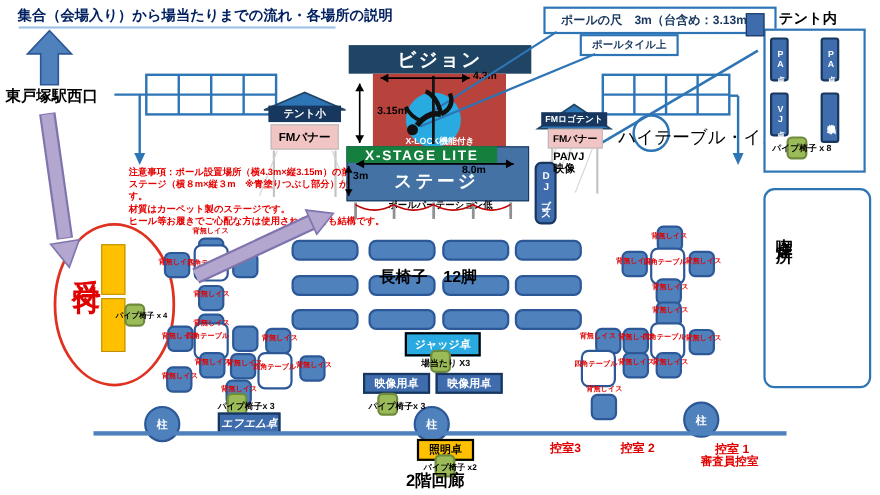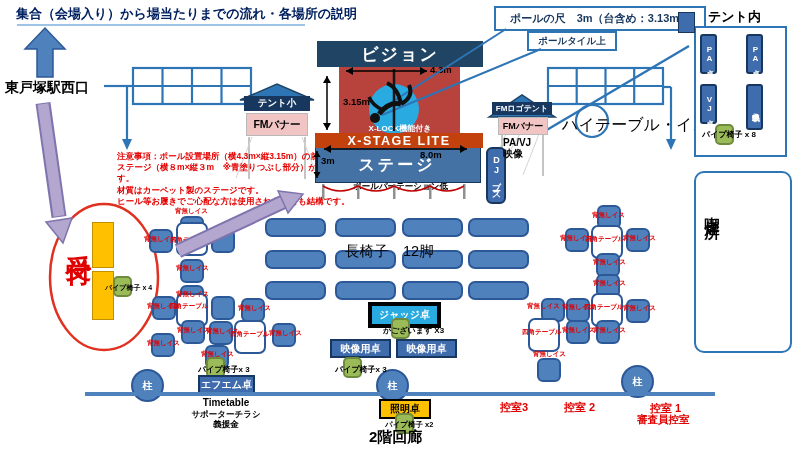--- a/index.html
+++ b/index.html
@@ -98,21 +98,21 @@
 
   <div class="abs" style="left:527px;top:31px;width:86px;height:16px;background:#fff;border:2px solid #2e75b6;
        font-size:9.5px;font-weight:bold;color:#17375e;display:flex;align-items:center;justify-content:center;">ポールタイル上</div>
   <div class="abs" style="left:339px;top:67px;width:121px;height:69px;background:#b8423c;"></div>
   <div class="abs" style="left:369px;top:84px;width:50px;height:50px;border-radius:50%;background:#29abe2;"></div>
   <div class="dim" style="left:430px;top:65px;">4.3m</div>
   <div class="dim" style="left:331px;top:97px;margin-left:12px;">3.15m</div>
   <div class="abs" style="left:352px;top:123px;width:96px;text-align:center;font-size:8px;color:#fff;font-weight:bold;">X-LOCK機能付き</div>
 
   <div class="abs" style="left:315px;top:133px;width:164px;height:48px;background:#4472a4;border:1px solid #17375e;"></div>
-  <div class="abs" style="left:315px;top:133px;width:168px;height:15px;background:#c2410c;color:#fff;font-size:12.5px;
+  <div class="abs" style="left:315px;top:133px;width:137px;height:15px;background:#15803d;color:#fff;font-size:12.5px;
        font-weight:bold;display:flex;align-items:center;justify-content:center;letter-spacing:1.5px;">X-STAGE LITE</div>
   <div class="dim" style="left:420px;top:150px;">8.0m</div>
   <div class="abs" style="left:340px;top:155px;width:114px;text-align:center;font-size:16px;color:#fff;font-weight:bold;letter-spacing:3px;">ステージ</div>
   <div class="dim" style="left:321px;top:156px;">3m</div>
   <div class="abs" style="left:353px;top:181px;font-size:8.5px;font-weight:bold;color:#000;white-space:nowrap;z-index:7;">ポールパーテーション低</div>
   <div class="deskblue vtext" style="left:486px;top:147px;width:16px;height:53px;border-radius:6px;font-size:9px;">DJブース</div>
 
   <div class="abs" style="left:244px;top:96px;width:66px;height:15px;background:#17375e;color:#fff;font-size:9.5px;
        font-weight:bold;display:flex;align-items:center;justify-content:center;">テント小</div>
   <div class="abs" style="left:246px;top:113px;width:60px;height:21px;background:#f2c5c5;border:1px solid #b9b9b9;
@@ -147,21 +147,21 @@
   <div class="bench" style="left:402px;top:218px;"></div>
   <div class="bench" style="left:468px;top:218px;"></div>
   <div class="bench" style="left:265px;top:250px;"></div>
   <div class="bench" style="left:335px;top:250px;"></div>
   <div class="bench" style="left:402px;top:250px;"></div>
   <div class="bench" style="left:468px;top:250px;"></div>
   <div class="bench" style="left:265px;top:281px;"></div>
   <div class="bench" style="left:335px;top:281px;"></div>
   <div class="bench" style="left:402px;top:281px;"></div>
   <div class="bench" style="left:468px;top:281px;"></div>
-  <div class="abs" style="left:345px;top:242px;font-size:14.5px;font-weight:normal;color:#000;white-space:nowrap;z-index:7;">長椅子　12脚</div>
+  <div class="abs" style="left:345px;top:242px;font-size:14.5px;font-weight:bold;color:#000;white-space:nowrap;z-index:7;">長椅子　12脚</div>
 
   <div class="abs" style="left:92px;top:222px;width:20px;height:44px;background:#ffc000;border:1px solid #bf9000;"></div>
   <div class="abs" style="left:92px;top:271px;width:20px;height:47px;background:#ffc000;border:1px solid #bf9000;"></div>
   <div class="abs vtext" style="left:62px;top:233px;height:92px;font-size:26px;font-weight:bold;color:#e00000;letter-spacing:6px;">受付</div>
   <div class="pchair" style="left:113px;top:276px;"></div>
   <div class="plabel" style="left:105px;top:284px;font-size:7px;">パイプ椅子 x 4</div>
 
   <div class="chair-s" style="left:180px;top:216px;"></div>
   <div class="flabel" style="left:175px;top:208px;">背無しイス</div>
   <div class="chair-s" style="left:149px;top:229px;"></div>
@@ -217,41 +217,36 @@
   <div class="flabel" style="left:623px;top:305px;">背無しイス</div>
   <div class="table-w" style="left:528px;top:318px;"></div>
   <div class="flabel" style="left:522px;top:329px;">四角テーブル</div>
   <div class="chair-s" style="left:566px;top:320px;"></div>
   <div class="flabel" style="left:562px;top:327px;">背無しイス</div>
   <div class="chair-s" style="left:596px;top:320px;"></div>
   <div class="flabel" style="left:593px;top:327px;">背無しイス</div>
   <div class="flabel" style="left:533px;top:351px;">背無しイス</div>
   <div class="chair-s" style="left:537px;top:358px;"></div>
 
-  <div class="abs" style="left:368px;top:302px;width:65px;height:18px;background:#29abe2;border:4px solid #000000;color:#fff;
+  <div class="abs" style="left:368px;top:302px;width:65px;height:18px;background:#29abe2;border:2px solid #000000;color:#fff;
        font-size:10px;font-weight:bold;display:flex;align-items:center;justify-content:center;">ジャッジ卓</div>
   <div class="pchair" style="left:391px;top:318px;"></div>
-  <div class="plabel" style="left:383px;top:327px;font-size:8px;">がございます X3</div>
+  <div class="plabel" style="left:383px;top:327px;font-size:8px;">場当たり X3</div>
   <div class="deskblue" style="left:330px;top:339px;width:57px;height:15px;font-size:10px;">映像用卓</div>
   <div class="deskblue" style="left:396px;top:339px;width:57px;height:15px;font-size:10px;">映像用卓</div>
   <div class="pchair" style="left:343px;top:357px;"></div>
   <div class="plabel" style="left:335px;top:366px;font-size:8px;">パイプ椅子x 3</div>
 
   <div class="pillar" style="left:131px;top:369px;">柱</div>
   <div class="pillar" style="left:376px;top:369px;">柱</div>
   <div class="pillar" style="left:621px;top:365px;">柱</div>
 
   <div class="pchair" style="left:206px;top:357px;"></div>
   <div class="plabel" style="left:198px;top:366px;font-size:8px;">パイプ椅子x 3</div>
-  <div class="deskblue" style="left:198px;top:375px;width:53px;height:16px;font-size:10px;">エフエム卓</div>
-  <div class="abs" style="left:186px;top:398px;width:80px;text-align:center;color:#000;line-height:10.5px;">
-    <div style="font-size:10px;font-weight:bold;">Timetable</div>
-    <div style="font-size:8.5px;font-weight:bold;">サポーターチラシ</div>
-    <div style="font-size:8.5px;font-weight:bold;">義援金</div>
-  </div>
+  <div class="deskblue" style="left:198px;top:375px;width:53px;height:16px;font-size:10px;font-style:italic;">エフエム卓</div>
 
   <div class="abs" style="left:85px;top:392px;width:630px;height:4px;background:#4f81bd;"></div>
   <div class="abs" style="left:379px;top:399px;width:48px;height:16px;background:#ffc000;border:2px solid #000;color:#000;
        font-size:10px;font-weight:bold;display:flex;align-items:center;justify-content:center;">照明卓</div>
   <div class="pchair" style="left:395px;top:413px;"></div>
   <div class="plabel" style="left:385px;top:421px;font-size:7.5px;">パイプ椅子 x2</div>
   <div class="abs" style="left:369px;top:428px;font-size:15px;font-weight:bold;color:#000;">2階回廊</div>
 
   <div class="abs redtxt" style="left:500px;top:400px;font-size:11px;">控室3</div>
   <div class="abs redtxt" style="left:564px;top:400px;font-size:11px;">控室 2</div>

